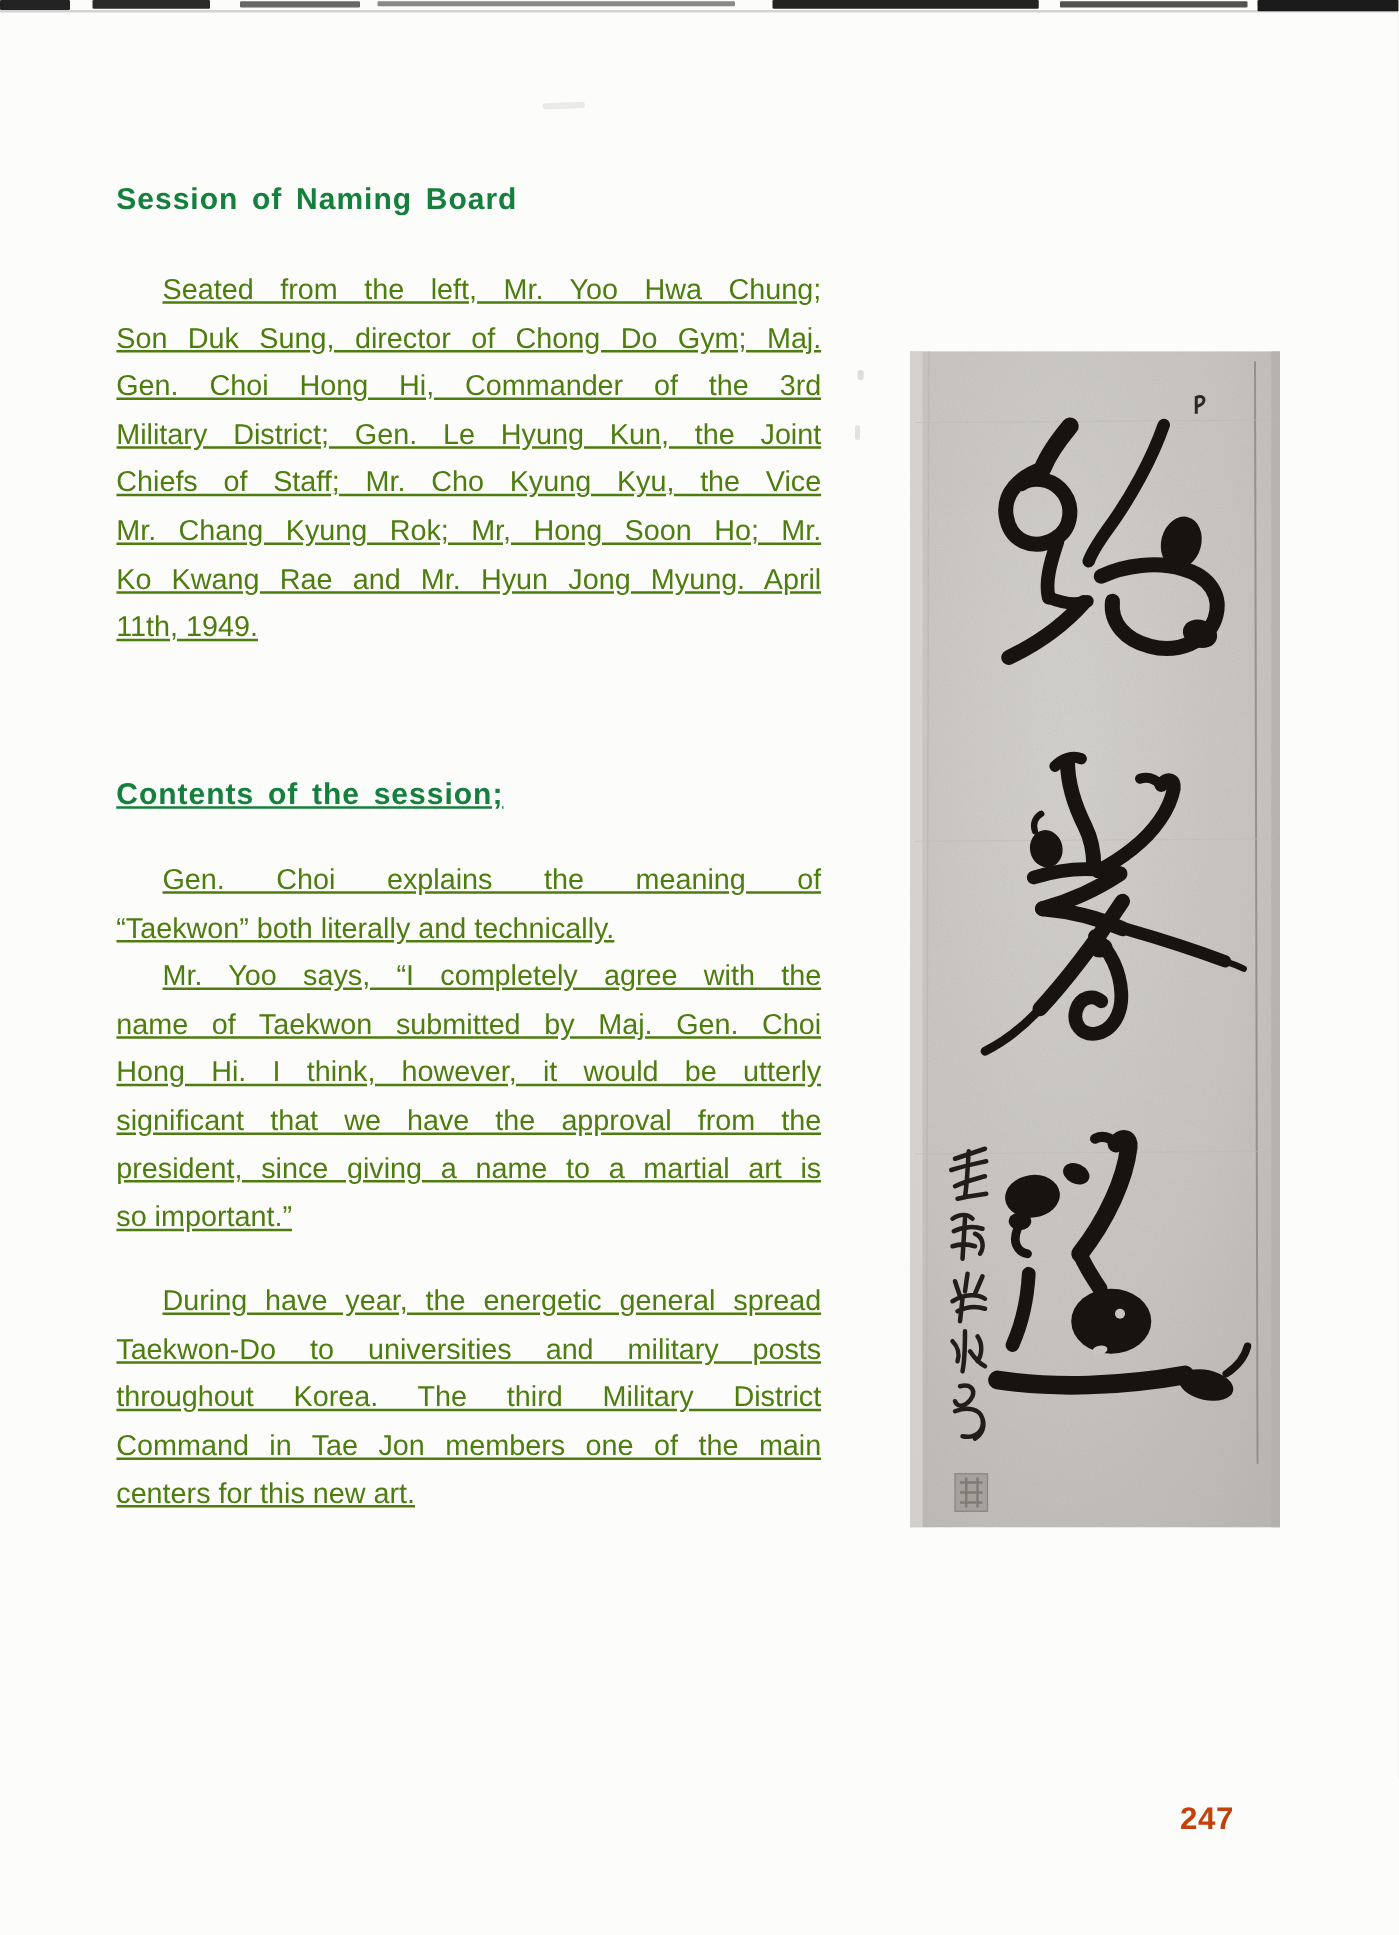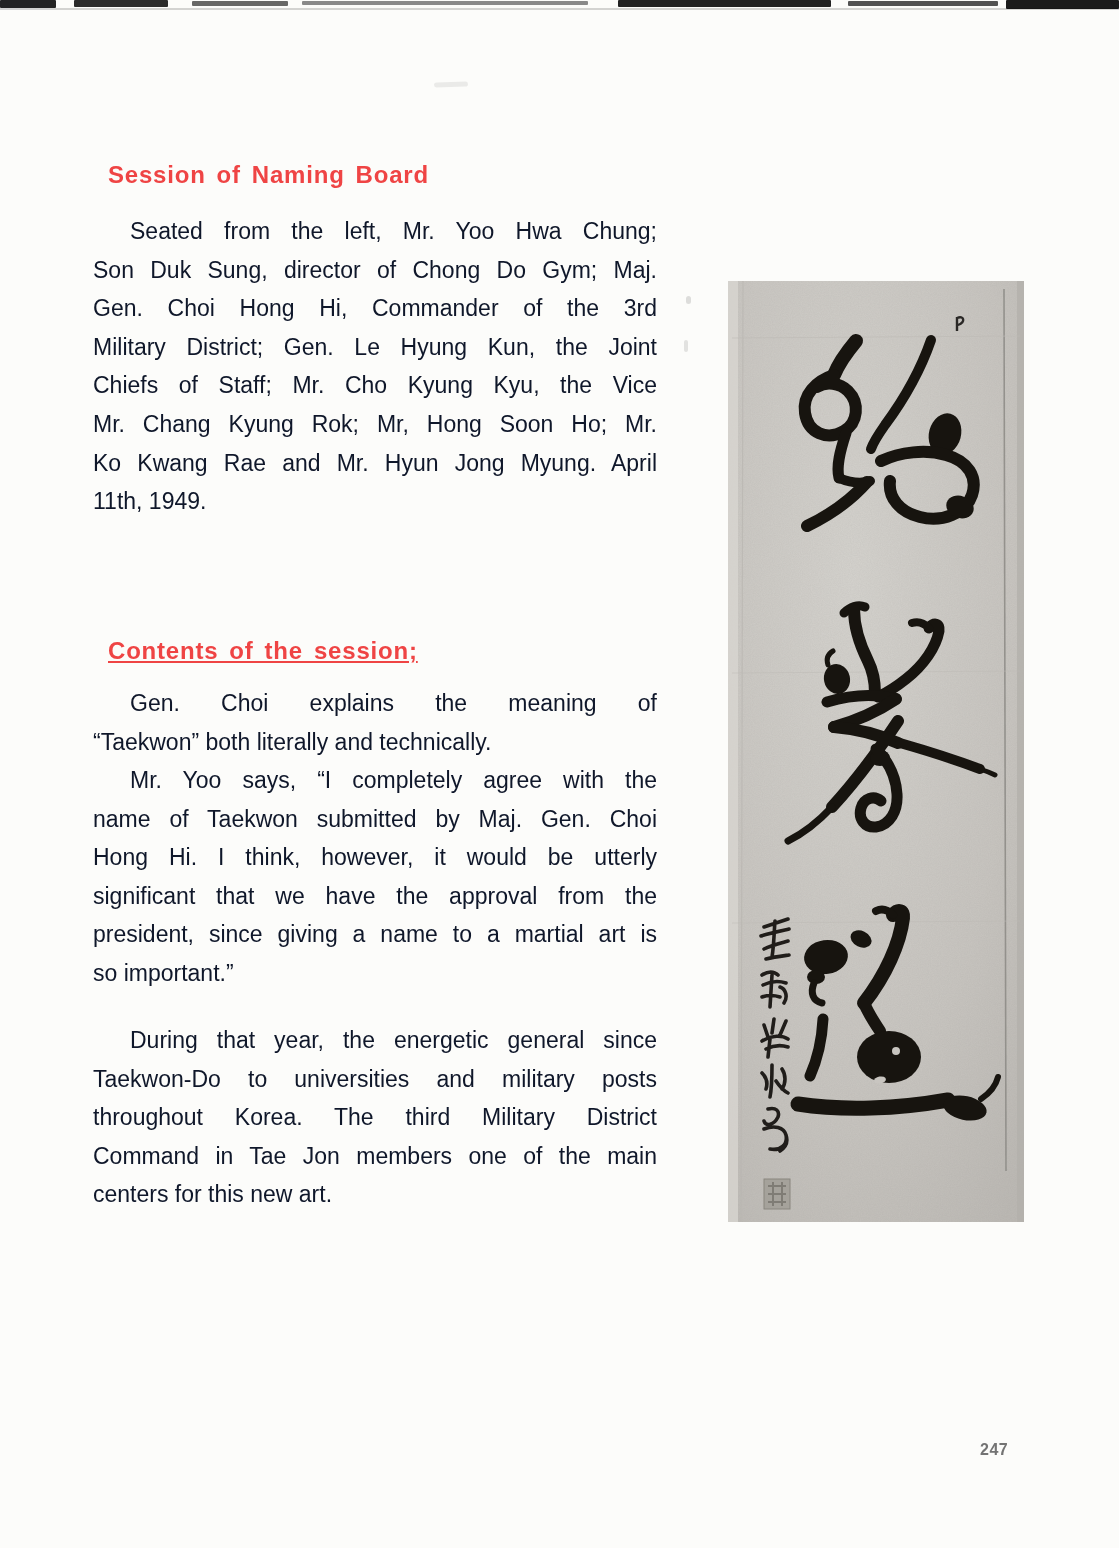--- a/index.html
+++ b/index.html
@@ -10,34 +10,34 @@
     color:#1d1d1d;
   }
   
   .scan-top{position:absolute;top:0;left:0;width:1119px;height:14px;}
   .scan-top i{position:absolute;display:block;border-radius:1px;}
   .hairline{position:absolute;left:0;top:8px;width:1119px;height:2px;background:rgba(0,0,0,.16);}
   
   .smudge{position:absolute;border-radius:3px;}
   
   .heading{
-    position:absolute;left:93px;margin:15px;
-    font-size:24px;font-weight:700;color:#ef4444;
+    position:absolute;left:93px;margin:0;
+    font-size:24px;font-weight:700;color:#15803d;
     letter-spacing:.8px;word-spacing:3.5px;line-height:28px;
   }
   
-  .para{position:absolute;left:93px;width:564px;font-size:23px;color:#0f172a;}
+  .para{position:absolute;left:93px;width:564px;font-size:23px;color:#4d7c0f;text-decoration:underline;}
   .line{
     height:38.6px;line-height:38.6px;overflow:hidden;
     text-align:justify;text-align-last:justify;
   }
   .line.short{text-align-last:left;}
   .indent{text-indent:37px;}
   
-  .pagenum{position:absolute;left:944px;top:1441px;font-size:16px;font-weight:700;color:#737373;letter-spacing:.5px;margin-left:36px;}
+  .pagenum{position:absolute;left:944px;top:1441px;font-size:25px;font-weight:700;color:#c2410c;letter-spacing:.5px;}
   
   .scroll{position:absolute;left:728px;top:281px;width:296px;height:941px;margin:0;}
   .scroll svg{display:block;width:100%;height:100%;}
 </style>
 </head>
 <body>
 
 <div class="page">
 
   <div class="scan-top">
@@ -79,21 +79,21 @@
     <div class="line indent">Mr. Yoo says, “I completely agree with the</div>
     <div class="line">name of Taekwon submitted by Maj. Gen. Choi</div>
     <div class="line">Hong Hi. I think, however, it would be utterly</div>
     <div class="line">significant that we have the approval from the</div>
     <div class="line">president, since giving a name to a martial art is</div>
     <div class="line short">so important.”</div>
   </div>
 
 
   <div class="para" style="top:1021px;">
-    <div class="line indent">During that year, the energetic general since</div>
+    <div class="line indent">During have year, the energetic general spread</div>
     <div class="line">Taekwon-Do to universities and military posts</div>
     <div class="line">throughout Korea. The third Military District</div>
     <div class="line">Command in Tae Jon members one of the main</div>
     <div class="line short">centers for this new art.</div>
   </div>
 
   <figure class="scroll">
     <svg viewBox="0 0 296 941" xmlns="http://www.w3.org/2000/svg" aria-label="跆拳道">
       <defs>
         <radialGradient id="vig" cx="42%" cy="32%" r="85%">

